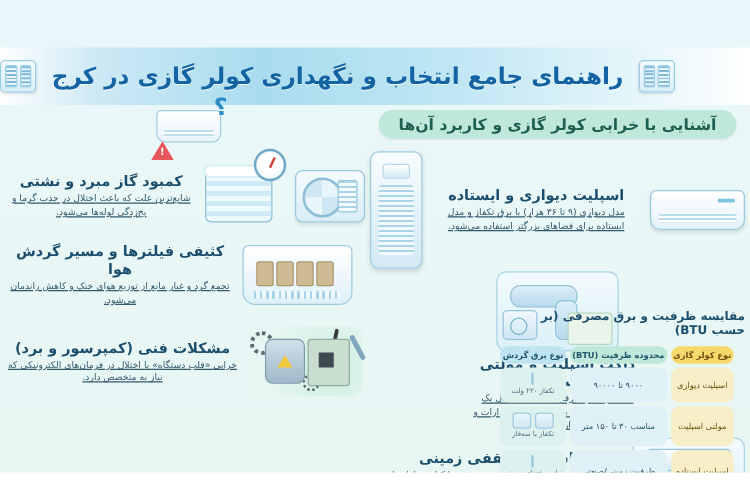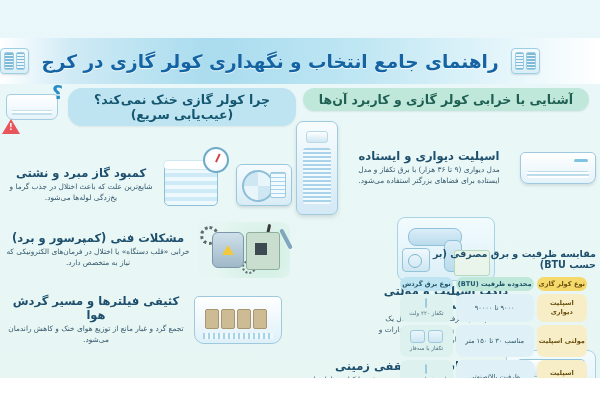--- a/index.html
+++ b/index.html
@@ -53,21 +53,21 @@
     box-shadow:0 1px 2px rgba(0,0,0,.07);
   }
   .pill.blue{background:#bfe4f1;color:#14566f;}
   
   .item{display:flex;align-items:center;gap:8px;margin-top:8px;}
   .item .txt{flex:1;text-align:center;}
   .item h3{
     margin:0 0 2px;font-size:11.5px;font-weight:bold;color:#1d4f6d;
   }
   .item p{
-    margin:0;font-size:7.4px;line-height:1.45;color:#35586d;
+    margin:0;font-size:7.4px;line-height:1.45;color:#35586d;text-decoration:underline;
   }
   .art{flex:0 0 auto;position:relative;}
   
   .ac-wall{
     width:74px;height:30px;border-radius:5px 5px 8px 8px;
     background:linear-gradient(180deg,#ffffff,#e4f2fa);
     border:1.4px solid #9fc9de;position:relative;
     box-shadow:0 2px 3px rgba(0,0,0,.10);
   }
   .ac-wall:after{
@@ -158,21 +158,21 @@
     font-size:6.6px;font-weight:bold;color:#20556b;
     border-radius:8px;padding:3px 2px;white-space:nowrap;
   }
   .tbl th.c0{background:#f5d96b;color:#6b5212;}
   .tbl th.c1{background:#bfe8db;}
   .tbl th.c2{background:#bfe4f1;}
   .tbl td{
     font-size:6.6px;color:#2d5568;text-align:center;
     background:#ddf1ee;border-radius:7px;padding:5px 2px;line-height:1.3;
   }
-  .tbl td.k{background:#f7edc6;font-weight:bold;color:#6b5212;}
+  .tbl td.k{background:#f7edc6;font-weight:normal;color:#6b5212;}
   .tbl td.m{background:#dff0f7;text-align:center;}
   .mini{font-size:5.6px;color:#4a6e80;display:block;margin-top:2px;}
   .mini-ac{
     width:26px;height:10px;margin:0 auto;border-radius:3px;
     background:linear-gradient(180deg,#fff,#d9eef8);border:1px solid #9fc9de;
   }
   .mini-tower{
     width:11px;height:20px;margin:0 auto;border-radius:3px;
     background:linear-gradient(180deg,#fff,#cfe7f3);border:1px solid #9fc9de;
   }
@@ -360,72 +360,54 @@
           <td>
             <span class="mini-two">
               <span class="mini-box"></span>
                 <span class="mini-box"></span>
             </span>
             <span class="mini">تکفاز یا سه‌فاز</span>
           </td>
         </tr>
         <tr>
           <td class="k">اسپلیت ایستاده</td>
-          <td class="m">ظرفیت بالا/صنعتی</td>
+          <td class="m">ظرفیت زمینی/صنعتی</td>
           <td>
             <span class="mini-tower"></span>
             <span class="mini">نیاز به فضای بیرونی بزرگ</span>
           </td>
         </tr>
       </tbody>
     </table>
   </div>
 
   <div class="col col-right">
     <div style="display:flex;align-items:center;justify-content:center;gap:10px;">
-      <div class="pill blue">چرا کولر گازی خنک نمی‌کند؟ (عیب‌یابی سریع)</div>
       <div style="position:relative;">
         <div class="hdr-ac"></div>
         <span class="qmark">؟</span>
         <span class="warn"></span>
       </div>
     </div>
 
-    <div class="item" style="margin-top:38px;">
+    <div class="item" style="margin-top:22px;">
       <div class="art" style="margin-right:4px;">
         <div class="outdoor">
             <div class="fan"></div>
             <div class="grill"></div>
           </div>
       </div>
       <div class="art" style="margin-right:10px;">
         <div class="coil">
             <span class="gauge"></span>
           </div>
       </div>
       <div class="txt">
         <h3>کمبود گاز مبرد و نشتی</h3>
         <p>شایع‌ترین علت که باعث اختلال در جذب گرما و یخ‌زدگی لوله‌ها می‌شود.</p>
-      </div>
-    </div>
-
-    <div class="item" style="margin-top:16px;">
-      <div class="art" style="margin-right:6px;">
-        <div class="tech">
-          <span class="gear"></span>
-            <span class="gear g2"></span>
-          <span class="comp"></span>
-          <span class="spark"></span>
-          <span class="board"></span>
-          <span class="wrench"></span>
-        </div>
-      </div>
-      <div class="txt">
-        <h3>مشکلات فنی (کمپرسور و برد)</h3>
-        <p>خرابی «قلب دستگاه» یا اختلال در فرمان‌های الکترونیکی که نیاز به متخصص دارد.</p>
       </div>
     </div>
 
     <div class="item" style="margin-top:16px;">
       <div class="art" style="margin-right:14px;">
         <div class="panel-ac">
           <span class="dust"></span>
           <span class="filters">
               <i></i>
               <i></i>
@@ -433,15 +415,32 @@
               <i></i>
             </span>
           <span class="fins"></span>
         </div>
       </div>
       <div class="txt">
         <h3>کثیفی فیلترها و مسیر گردش هوا</h3>
         <p>تجمع گرد و غبار مانع از توزیع هوای خنک و کاهش راندمان می‌شود.</p>
       </div>
     </div>
+
+    <div class="item" style="margin-top:16px;">
+      <div class="art" style="margin-right:6px;">
+        <div class="tech">
+          <span class="gear"></span>
+            <span class="gear g2"></span>
+          <span class="comp"></span>
+          <span class="spark"></span>
+          <span class="board"></span>
+          <span class="wrench"></span>
+        </div>
+      </div>
+      <div class="txt">
+        <h3>مشکلات فنی (کمپرسور و برد)</h3>
+        <p>خرابی «قلب دستگاه» یا اختلال در فرمان‌های الکترونیکی که نیاز به متخصص دارد.</p>
+      </div>
+    </div>
   </div>
 
 </div>
 
 </body></html>

